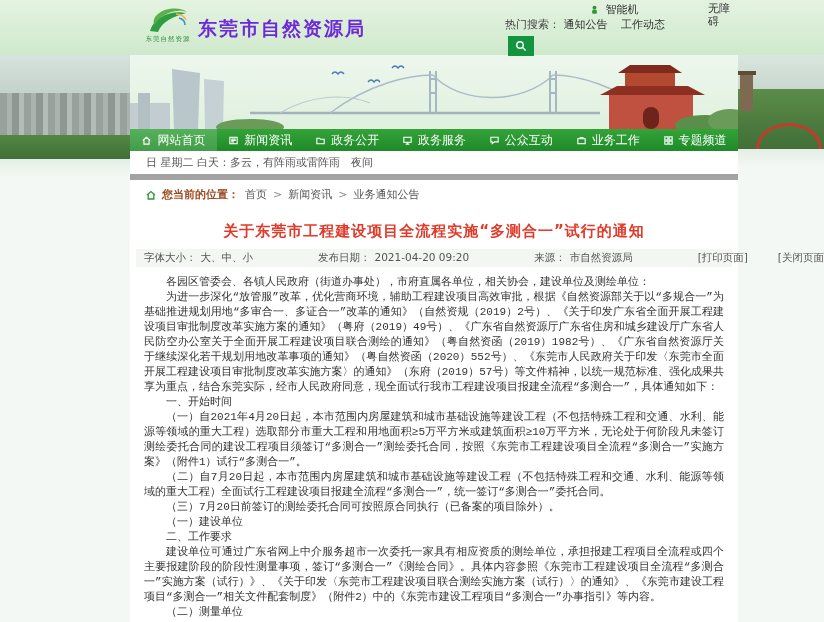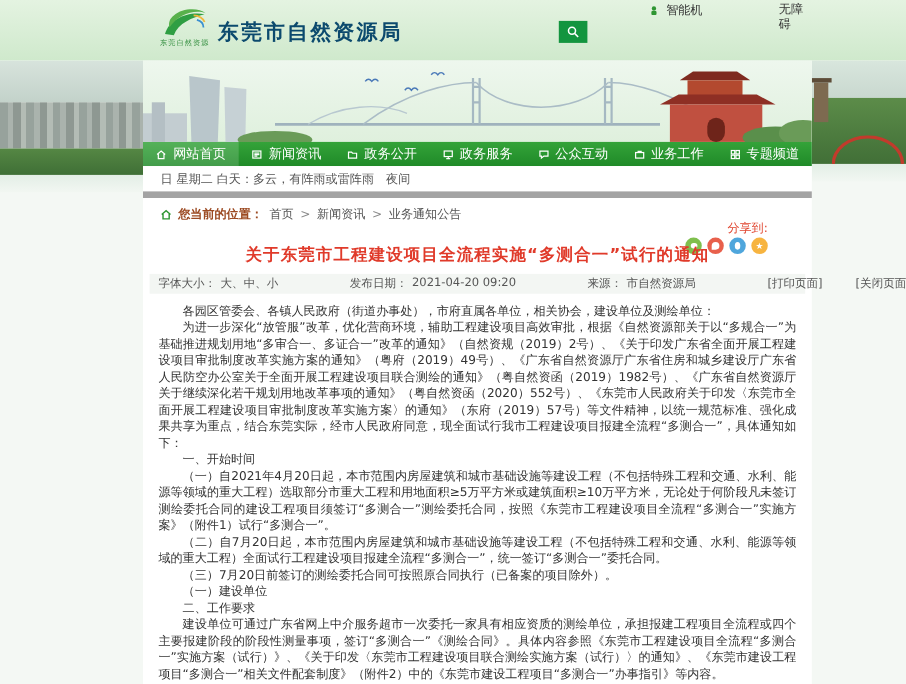--- a/index.html
+++ b/index.html
@@ -20,21 +20,21 @@
   .red-arch{position:absolute;left:18px;bottom:0;width:66px;height:26px;border:3px solid #c23b2c;
        border-bottom:none;border-radius:100% 100% 0 0/200% 200% 0 0;box-sizing:border-box;}
   .pagoda{position:absolute;left:2px;top:-14px;width:13px;height:36px;background:#7d6a50;}
   .pagoda:before{content:"";position:absolute;left:-3px;top:-4px;width:19px;height:4px;background:#5d4c38;}
   
   .col{position:absolute;left:130px;top:0;width:608px;}
   header{height:55px;position:relative;}
   .logo{position:absolute;left:14px;top:5px;width:48px;text-align:center;}
   .logo-caption{font-size:6.5px;color:#2e8b3a;letter-spacing:1px;white-space:nowrap;}
   .site-title{position:absolute;left:68px;top:16px;font-size:19px;font-weight:bold;
-       color:#0c4a6e;letter-spacing:2px;white-space:nowrap;}
+       color:#6d28d9;letter-spacing:2px;white-space:nowrap;}
   .header-right{position:absolute;right:2px;top:2px;width:238px;font-size:11px;color:#333;}
   .top-links{position:relative;height:13px;}
   .robot-link{position:absolute;left:92px;top:0;white-space:nowrap;color:#333;font-family:Liberation Mono, monospace;}
   .acc-link{position:absolute;right:4px;top:0;width:24px;line-height:13px;color:#333;word-break:break-all;}
   .hot-row{margin-top:2px;padding-left:7px;white-space:nowrap;}
   .hot-row a{color:#333;text-decoration:none;margin-right:10px;}
   .hot-label{color:#444;}
   .search-row{margin-top:4px;padding-left:10px;display:flex;align-items:center;}
   .search-input{width:166px;height:16px;border:1px solid #9fb3a0;font-size:10px;padding:0 4px;color:#333;}
   .search-btn{width:26px;height:20px;border:none;background:#13953f;display:flex;align-items:center;justify-content:center;cursor:pointer;}
@@ -65,21 +65,21 @@
   .dotq{width:5px;height:7px;background:#fff;border-radius:50%;}
   
   .art-title{text-align:center;color:#e03a2a;font-size:15px;font-weight:bold;
        letter-spacing:1px;padding:6px 0 8px;}
   .meta{display:flex;align-items:center;background:#f3f6f3;height:18px;margin:0 6px;
        padding:0 8px;font-size:10.5px;color:#555;white-space:nowrap;gap:41px;}
   .meta .grp{margin-right:24px;display:flex;gap:4px;}
   .meta a{color:#555;text-decoration:none;}
   .meta .right{margin-left:auto;display:flex;gap:30px;}
   .art-body{padding:8px 14px 0;font-size:11px;line-height:15px;color:#333;text-align:justify;}
-  .art-body p{margin:0;text-indent:2em;}
+  .art-body p{margin:0;text-indent:2em;font-family:Liberation Mono, monospace;}
   svg{display:block;}
 </style>
 </head>
 <body>
 
 <div class="header-strip"></div>
 
 <div class="scenery scenery-left">
   <div class="sky"></div>
   <div class="bld"></div>
@@ -112,20 +112,25 @@
     <div class="header-right">
       <div class="top-links">
         <span class="robot-link">
           <svg width="9" height="9" viewBox="0 0 10 10" style="display:inline-block;vertical-align:-1px">
             <circle cx="5" cy="3" r="2.2" fill="#2e9632"></circle>
               <rect x="2.4" y="5.6" width="5.2" height="4" rx="1" fill="#2e9632"></rect>
           </svg>
           <span>智能机</span>
         </span>
         <span class="acc-link">无障碍</span>
+      </div>
+      <div class="hot-row">
+        <span class="hot-label">热门搜索：</span>
+        <a href="#">通知公告</a>
+        <a href="#">工作动态</a>
       </div>
       <div class="search-row">
         <button class="search-btn">
           <svg width="12" height="12" viewBox="0 0 12 12">
             <circle cx="5" cy="5" r="3.2" stroke="#fff" fill="none" stroke-width="1.4"></circle>
             <path d="M7.6 7.6 L10.6 10.6" stroke="#fff" stroke-width="1.4"></path>
           </svg>
         </button>
       </div>
     </div>
@@ -216,35 +221,20 @@
         <svg width="10" height="10" viewBox="0 0 10 10" stroke="#2e9632" fill="none" stroke-width="1.3">
             <path d="M1 5 L5 1.5 L9 5 M2.2 4.6 V9 H7.8 V4.6"></path>
           </svg>
         <span class="crumb-label">您当前的位置：</span>
         <a href="#">首页</a>
         <span class="sep">&gt;</span>
         <a href="#">新闻资讯</a>
         <span class="sep">&gt;</span>
         <a href="#">业务通知公告</a>
       </div>
-      <div class="share">
-        <div class="share-label">分享到:</div>
-        <div class="share-icons">
-          <span class="sicon wechat">
-              <span class="dotw"></span>
-            </span>
-          <span class="sicon weibo">
-              <span class="dotr"></span>
-            </span>
-          <span class="sicon qq">
-              <span class="dotq"></span>
-            </span>
-          <span class="sicon qzone">★</span>
-        </div>
-      </div>
     </div>
 
     <div class="art-title">关于东莞市工程建设项目全流程实施“多测合一”试行的通知</div>
 
     <div class="meta">
       <span class="grp">
         <span>字体大小：</span>
         <a href="#">大、中、小</a>
       </span>
       <span class="grp">

